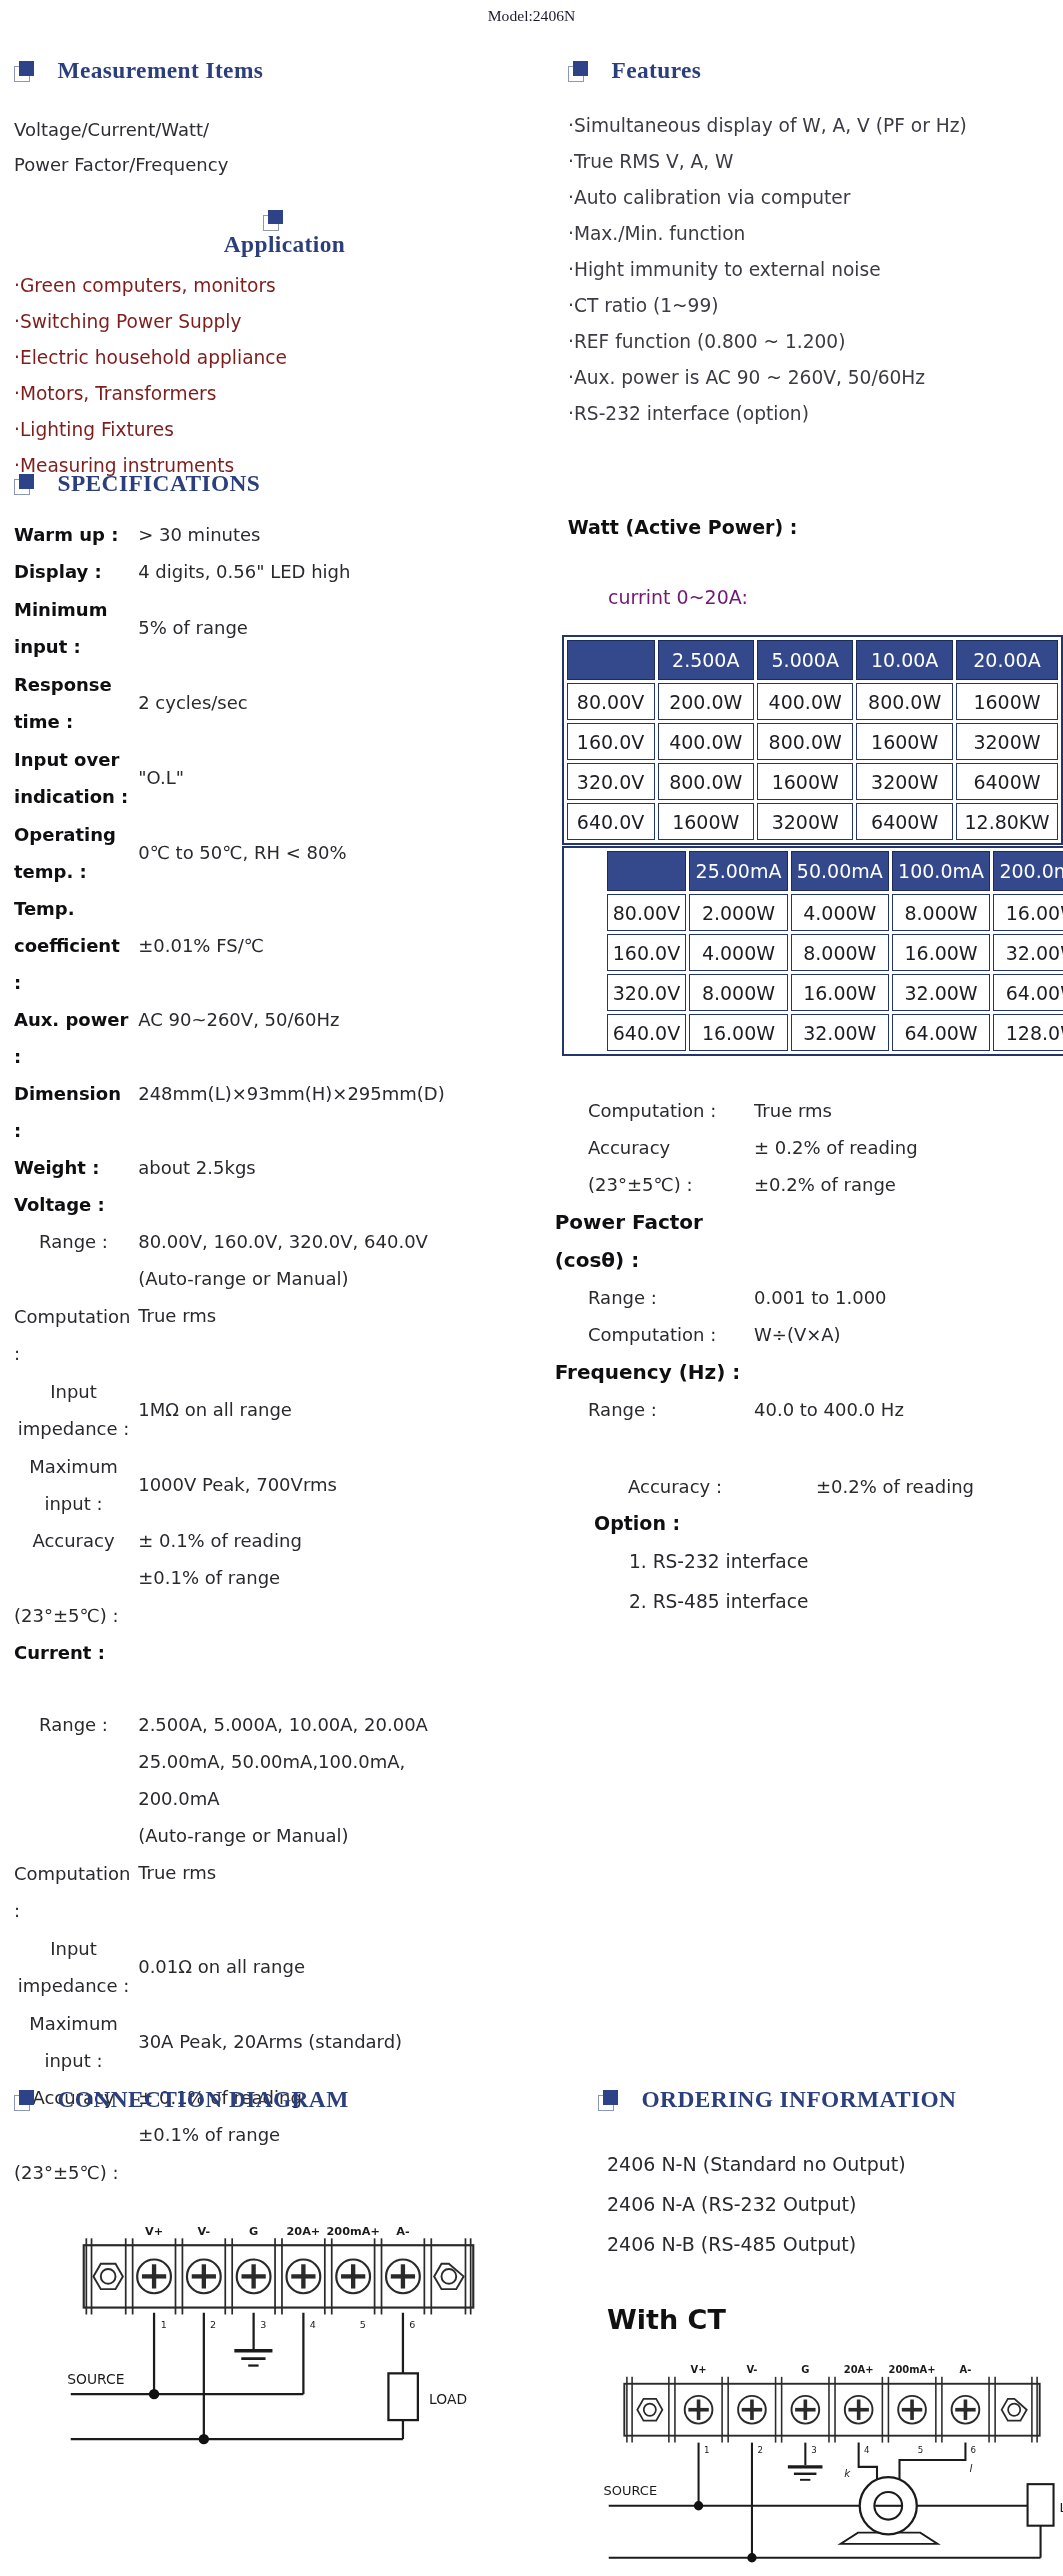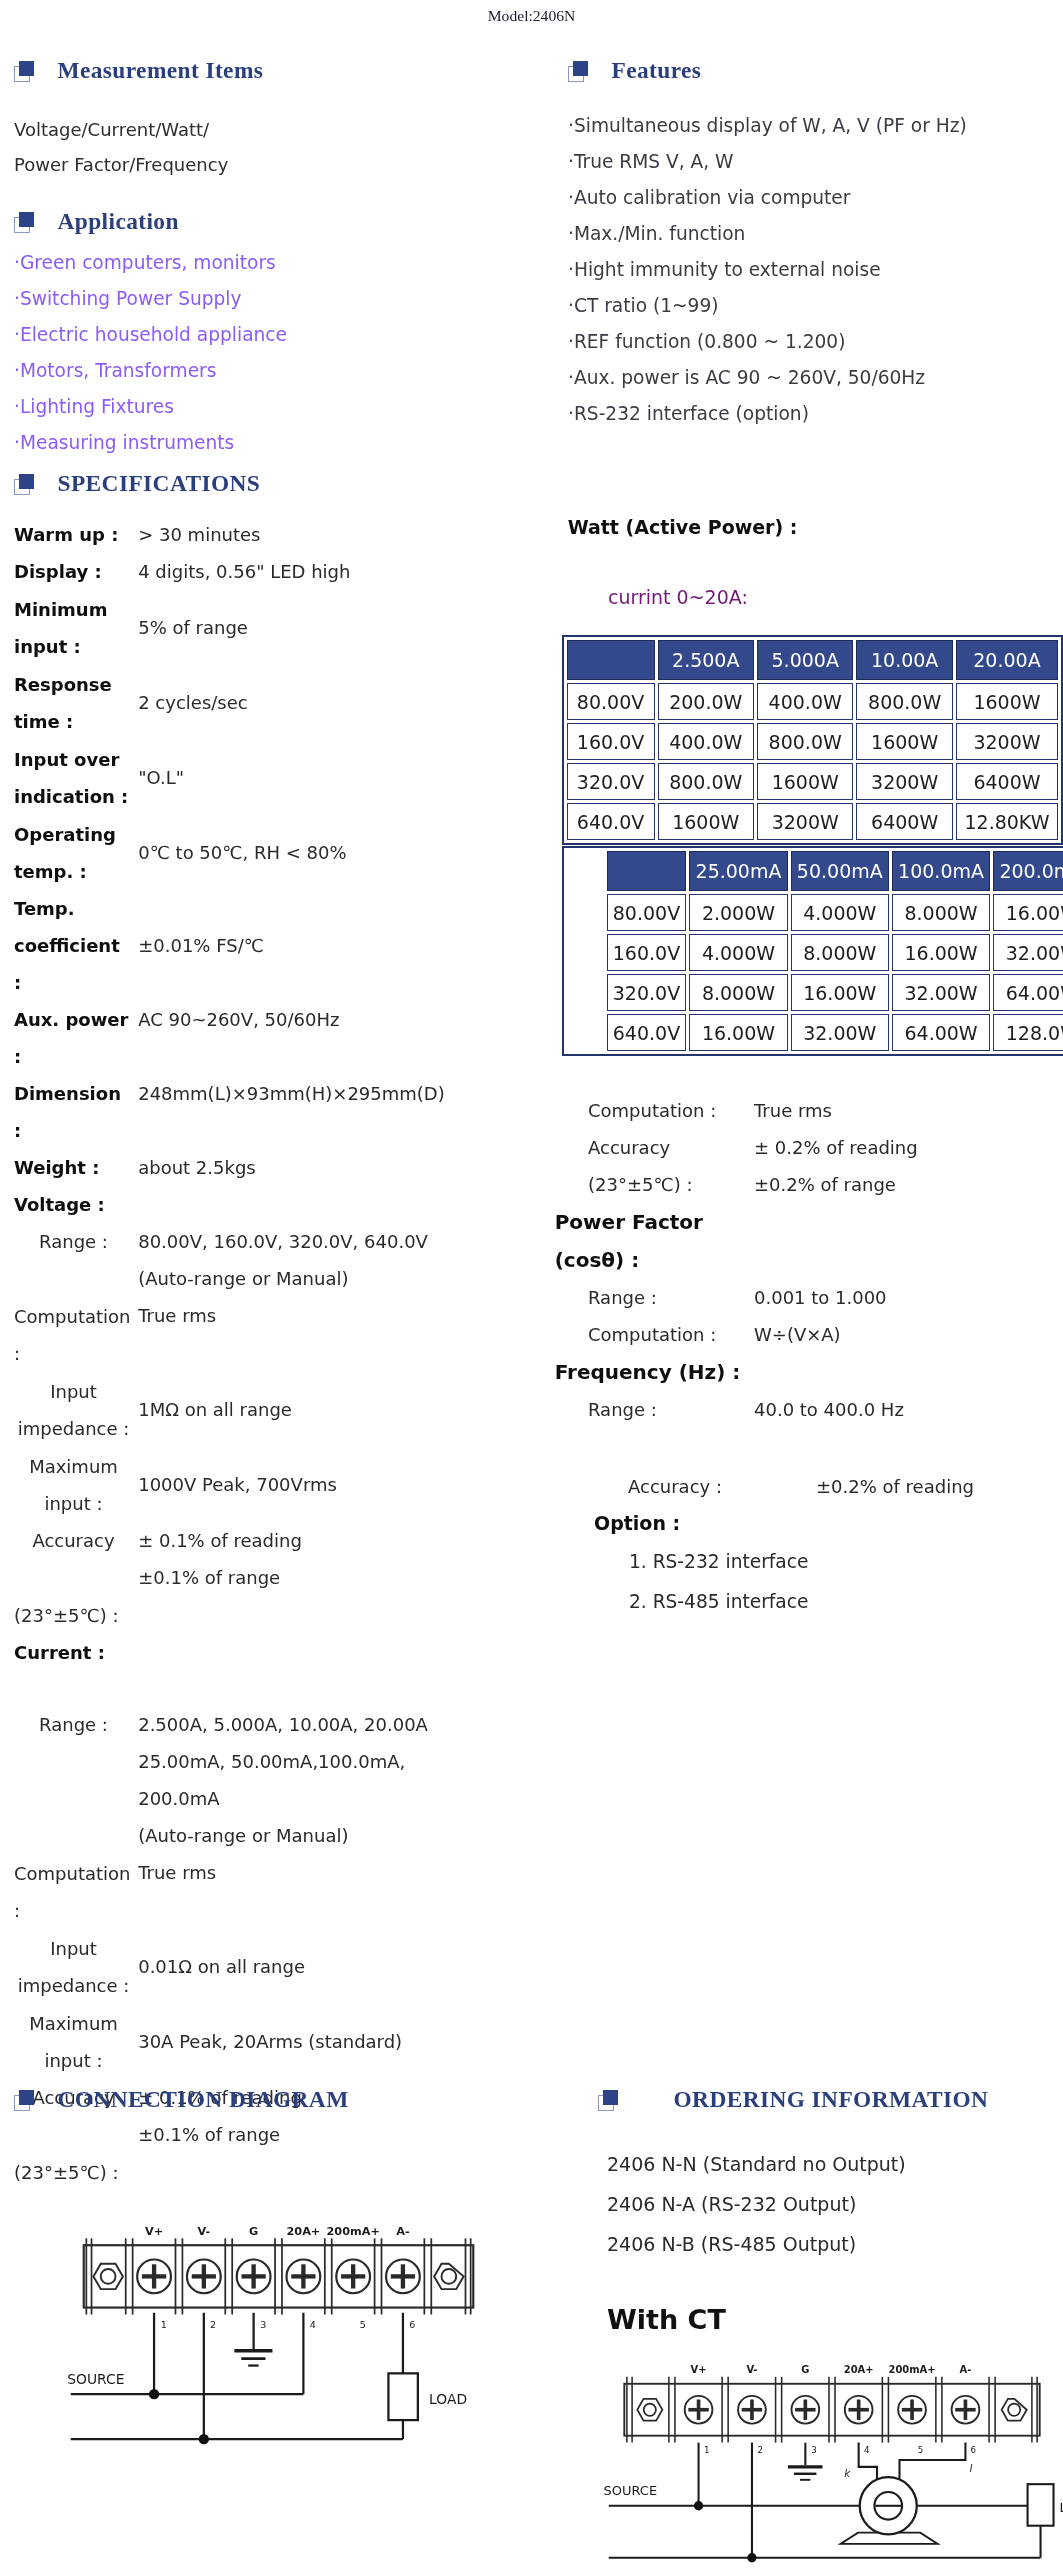--- a/index.html
+++ b/index.html
@@ -17,23 +17,23 @@
         font-weight:bold;font-size:23.4px;color:#2c3f7d;letter-spacing:0.4px;}
   
   .left-top{position:absolute;left:14px;top:57px;width:520px;}
   .right-top{position:absolute;left:568px;top:57px;width:498px;}
   .left-specs{position:absolute;left:14px;top:470px;width:523px;}
   .right-watt{position:absolute;left:546px;top:509px;width:517px;}
   .left-conn{position:absolute;left:14px;top:2086px;width:520px;}
   .right-order{position:absolute;left:546px;top:2086px;width:517px;}
   .meas-line{font-size:18px;line-height:35px;color:#2d2d33;}
   .meas-lines{margin-top:28px;}
-  .app-h{margin-top:26px;}
+  .app-h{margin-top:26px;flex-direction:column;}
   .app-items{margin-top:10.4px;}
-  .app-item{font-size:18.6px;line-height:36px;color:#8b5cf6;}
+  .app-item{font-size:18.6px;line-height:36px;color:#7f1d1d;}
   .feat-items{margin-top:24px;}
   .feat-item{font-size:18.6px;line-height:36px;color:#3b3b44;}
   
   .spec-rows{margin-top:19px;}
   .srow{display:flex;font-size:18px;line-height:37px;}
   .srow .sl{width:119px;flex:none;font-weight:bold;color:#0f0f12;}
   .srow .sv{margin-left:5.2px;color:#29292e;}
   .r2{min-height:75px;align-items:center;}
   .rsub .sl{font-weight:normal;text-align:center;color:#29292e;}
   .roff{height:75px;}
@@ -55,21 +55,21 @@
   .wtable .cn{width:94px;}
   .rrows{margin-top:36px;}
   .rrow{display:flex;font-size:18px;line-height:37px;color:#29292e;}
   .rrow .rl{width:208px;flex:none;box-sizing:border-box;padding-left:42px;}
   .rrow .rl.ind2{padding-left:82px;width:270px;}
   .bhead{margin-left:8.7px;font-size:20px;font-weight:bold;color:#0f0f12;line-height:38px;}
   .acc-row{margin-top:40px;}
   .opt-h{padding-left:48px;font-size:19px;font-weight:bold;color:#0f0f12;line-height:37px;}
   .opt-item{padding-left:83px;font-size:18.6px;line-height:40px;color:#29292e;}
   
-  .ord-h{margin-left:52px;gap:32px;}
+  .ord-h{margin-left:52px;}
   .ord-items{margin-top:31px;}
   .ord-item{padding-left:61px;font-size:19px;line-height:40px;color:#29292e;}
   .withct{margin-top:38px;padding-left:61px;font-size:27px;font-weight:bold;color:#111;line-height:35px;
         font-family:"DejaVu Sans","Liberation Sans",sans-serif;}
   .conn-svg{margin:108px 0 0 48px;display:block;}
   .ct-svg{margin:26px 0 0 52px;display:block;}
   svg text{font-family:"DejaVu Sans","Liberation Sans",sans-serif;fill:#1b1b1b;}
   svg .tlabel{font-size:13px;font-weight:bold;}
   svg .tlabel-s{font-size:11.5px;font-weight:bold;}
   svg .pin{font-size:11px;}

